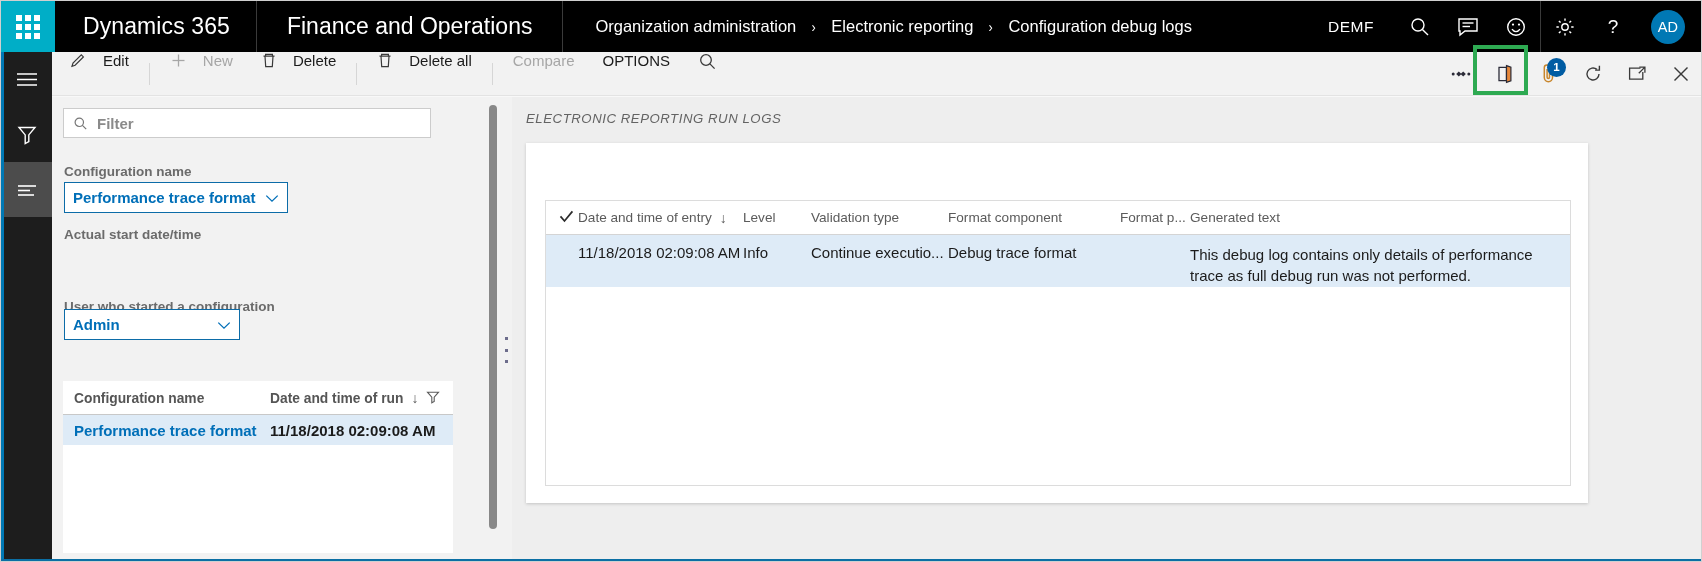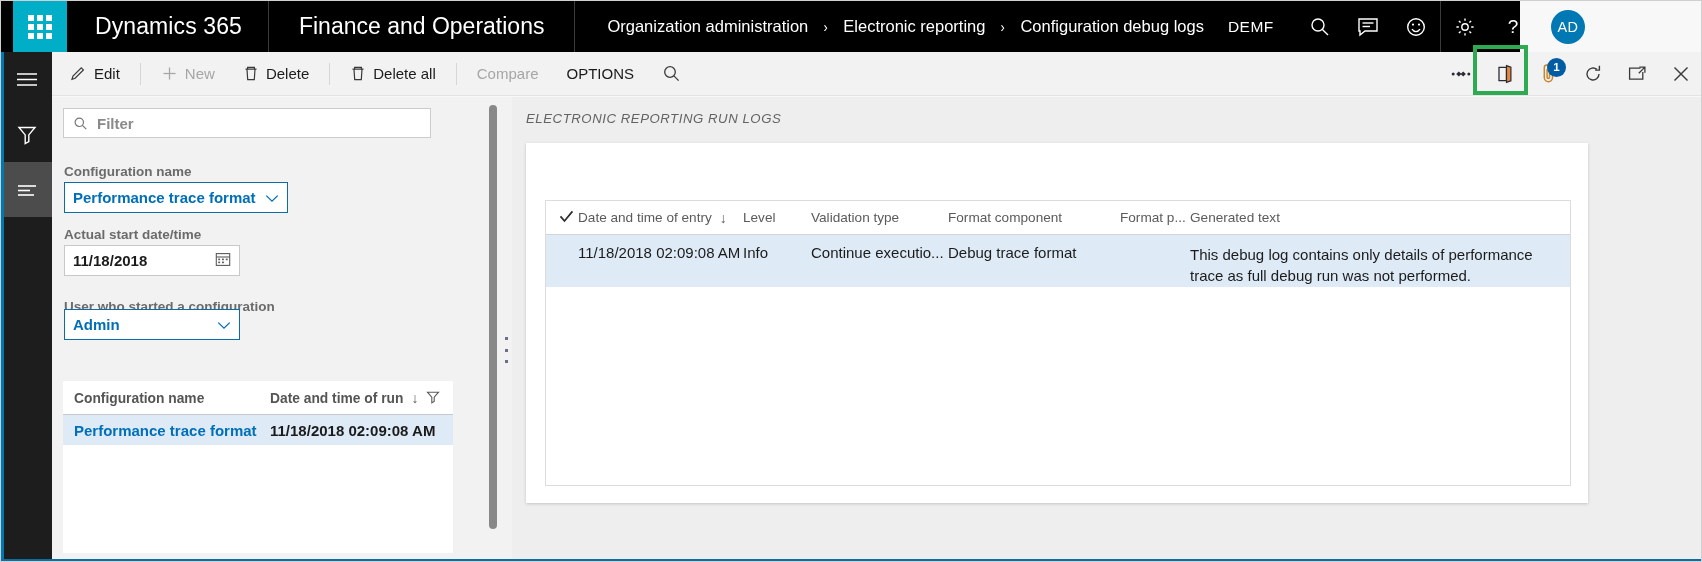--- a/index.html
+++ b/index.html
@@ -13,23 +13,23 @@
     position: relative;
     width: 1702px; height: 562px;
     background: #f8f8f8;
     border: 1px solid #d0d0d0;
     overflow: hidden;
   }
 
   
   .topbar {
     position: absolute; left: 0; top: 0;
-    width: 1519px; height: 51px;
+    width: 1702px; height: 51px;
     background: #000000;
-    display: flex; align-items: center; padding-left: 12px;
+    display: flex; align-items: center;
   }
   .waffle {
     width: 54px; height: 51px;
     background: #00aec7;
     display: flex; align-items: center; justify-content: center;
     flex: 0 0 auto; cursor: pointer;
   }
   .waffle-grid {
     display: grid;
     grid-template-columns: repeat(3, 6px);
@@ -85,21 +85,21 @@
 
   
   .actionpane {
     position: absolute; left: 51px; top: 51px;
     width: 1651px; height: 44px;
     background: #f2f2f2;
     border-bottom: 1px solid #e3e3e3;
     display: flex; align-items: center;
   }
   .act {
-    display: flex; align-items: center; gap: 7px;
+    display: flex; align-items: flex-start; gap: 16px;
     height: 44px; padding: 0 14px;
     font-size: 15px; color: #1b1b1b; cursor: pointer;
     white-space: nowrap;
   }
   .act.disabled { color: #a6a6a6; cursor: default; }
   .act:first-child { margin-left: 4px; }
   .actsep { width: 1px; height: 22px; background: #d6d6d6; margin: 0 6px; }
   .act svg { display: block; }
   .toolright { margin-left: auto; display: flex; align-items: center; height: 44px; }
   .ticon {
@@ -510,36 +510,20 @@
     <div class="fld combo" style="left:12px; top:85px; width:224px;">
       <span class="val">Performance trace format</span>
       <span class="caret">
         <svg width="14" height="9" viewBox="0 0 14 9">
             <path d="M1.3 1.6L7 7.1l5.7-5.5" fill="none" stroke="#006fb8" stroke-width="1.3"></path>
           </svg>
       </span>
     </div>
 
     <div class="fieldlbl" style="left:12px; top:130px;">Actual start date/time</div>
-    <div class="fld plain" style="left:12px; top:148px; width:176px;">
-      <span class="val">11/18/2018</span>
-      <span class="caret">
-        <svg width="16" height="16" viewBox="0 0 16 16">
-            <rect x="1.3" y="2.6" width="13.4" height="11.8" fill="none" stroke="#5b5b5b" stroke-width="1.1"></rect>
-            <line x1="1.3" y1="6" x2="14.7" y2="6" stroke="#5b5b5b" stroke-width="1.1"></line>
-            <g fill="#5b5b5b">
-              <rect x="3.2" y="7.6" width="1.9" height="1.6"></rect>
-              <rect x="7" y="7.6" width="1.9" height="1.6"></rect>
-              <rect x="10.8" y="7.6" width="1.9" height="1.6"></rect>
-              <rect x="3.2" y="10.6" width="1.9" height="1.6"></rect>
-              <rect x="7" y="10.6" width="1.9" height="1.6"></rect>
-            </g>
-          </svg>
-      </span>
-    </div>
 
     <div class="fieldlbl" style="left:12px; top:202px;">User who started a configuration</div>
     <div class="fld combo" style="left:12px; top:212px; width:176px;">
       <span class="val">Admin</span>
       <span class="caret">
         <svg width="14" height="9" viewBox="0 0 14 9">
             <path d="M1.3 1.6L7 7.1l5.7-5.5" fill="none" stroke="#006fb8" stroke-width="1.3"></path>
           </svg>
       </span>
     </div>

